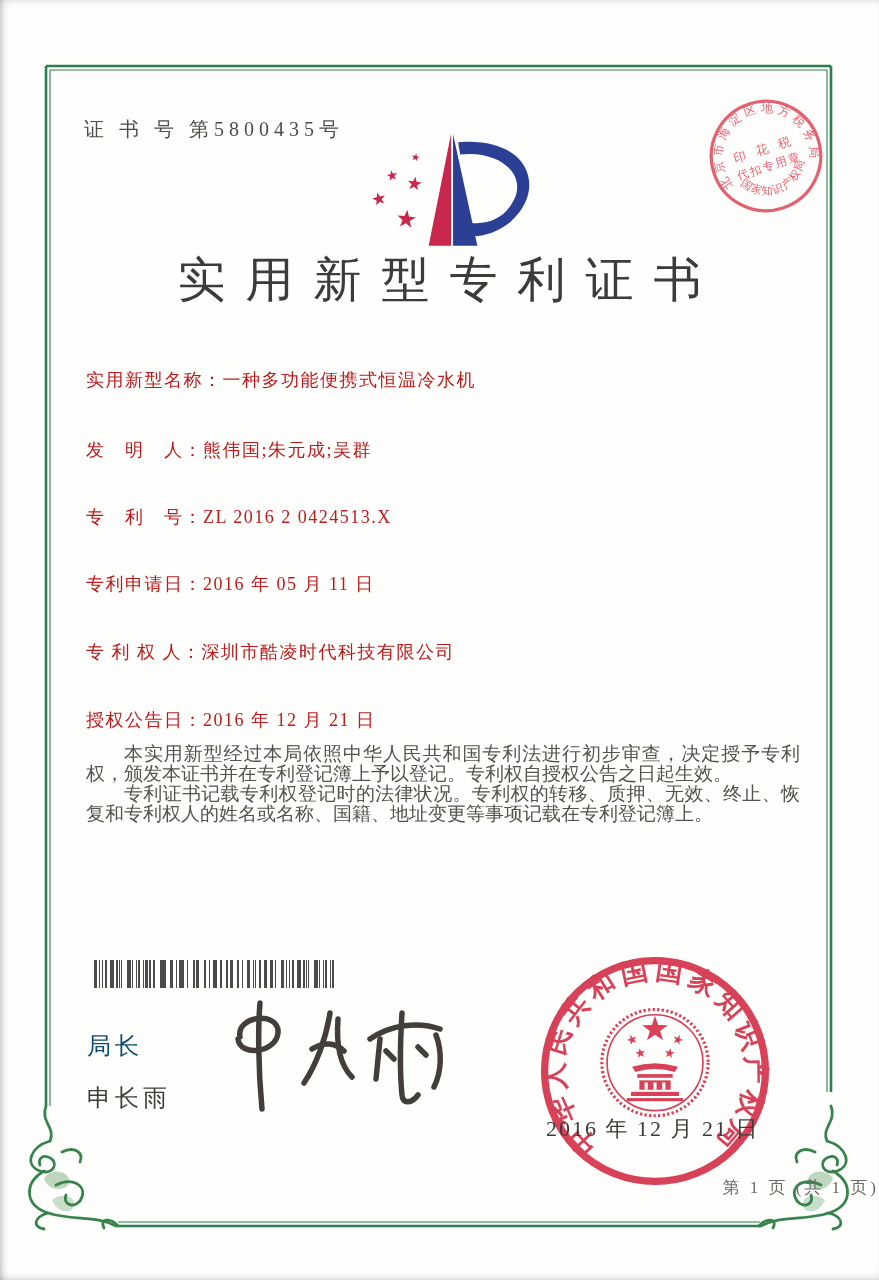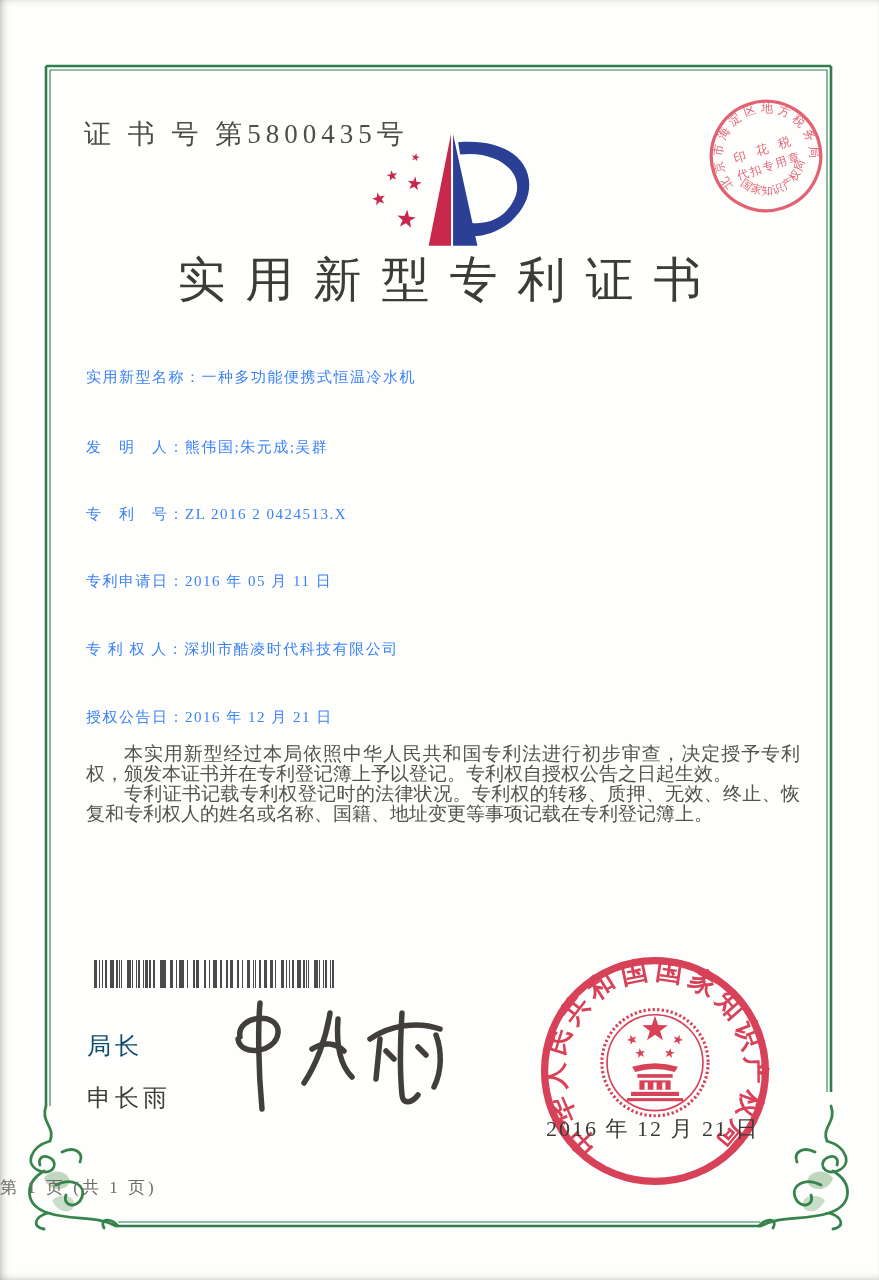--- a/index.html
+++ b/index.html
@@ -5,40 +5,40 @@
   html,body{margin:0;padding:0;}
   body{
     width:879px;height:1280px;position:relative;overflow:hidden;
     background:#fefefd;
     font-family:"Liberation Serif","DejaVu Serif",serif;
     color:#4a4a44;
   }
   .scan-edge{position:absolute;inset:0;pointer-events:none;z-index:9;
     box-shadow:inset 7px 0 8px -6px rgba(70,70,70,.4), inset 0 -6px 8px -6px rgba(70,70,70,.28), inset 0 6px 8px -7px rgba(70,70,70,.22);}
   .abs{position:absolute;}
-  .cert-no{left:84px;top:116px;font-size:27px;letter-spacing:5px;color:#4d4d47;}
+  .cert-no{left:84px;top:116px;font-size:20px;letter-spacing:5px;color:#4d4d47;}
   .logo{left:328px;top:128px;width:244px;height:132px;}
   .doc-title{left:0;right:0;top:248px;text-align:center;font-size:48px;font-weight:400;
     color:#3b3b38;letter-spacing:20px;text-indent:20px;}
-  .field{left:86px;font-size:15px;letter-spacing:1.5px;color:#3b82f6;white-space:nowrap;}
+  .field{left:86px;font-size:18px;letter-spacing:1.5px;color:#b91c1c;white-space:nowrap;}
   .f0{top:368px}.f1{top:438px}.f2{top:505px}.f3{top:572px}.f4{top:640px}.f5{top:708px}
   .paras{left:86px;top:744px;width:714px;font-size:19px;line-height:20px;
     color:#53534c;text-align:justify;}
   .paras p{margin:0;text-indent:2em;}
   .barcode{left:94px;top:960px;width:240px;height:28px;opacity:.85;
     background-image:
       repeating-linear-gradient(90deg,#2c2c2c 0 2px,transparent 2px 5px,#2c2c2c 5px 6px,transparent 6px 11px),
       repeating-linear-gradient(90deg,#2c2c2c 0 3px,transparent 3px 8px,#2c2c2c 8px 9px,transparent 9px 17px);}
   .sig-title{left:87px;top:1030px;font-size:24px;letter-spacing:4px;color:#0c4a6e;}
   .sig-name{left:87px;top:1082px;font-size:24px;letter-spacing:4px;color:#3e3e38;}
   .sig-hand{left:222px;top:995px;width:250px;height:140px;}
   .main-seal{left:530px;top:946px;width:250px;height:250px;opacity:.93;z-index:3;}
   .seal-date{left:546px;top:1114px;font-size:22px;letter-spacing:2px;color:#3c3c36;z-index:4;}
   .tax-seal{left:694px;top:84px;width:144px;height:144px;opacity:.9;z-index:3;}
-  .footer{left:0;right:0;top:1176px;text-align:left;font-size:17px;letter-spacing:3px;color:#6d6d66;}
+  .footer{left:0;right:0;top:1176px;text-align:right;font-size:17px;letter-spacing:3px;color:#6d6d66;}
   .frame-svg{left:0;top:0;width:879px;height:1280px;z-index:1;}
   .layer{z-index:2;}
 </style>
 </head>
 <body>
 
 <svg class="abs frame-svg" viewBox="0 0 879 1280" xmlns="http://www.w3.org/2000/svg">
   <g stroke="#2e7d4f" fill="none">
     <path d="M46,66 H831 M46,66 V1106 M831,66 V1092 M118,1226 H760" stroke-width="2.6"></path>
     <path d="M50,70 H827 M50,70 V1106 M827,70 V1092 M118,1222 H760" stroke-width="1.1"></path>

